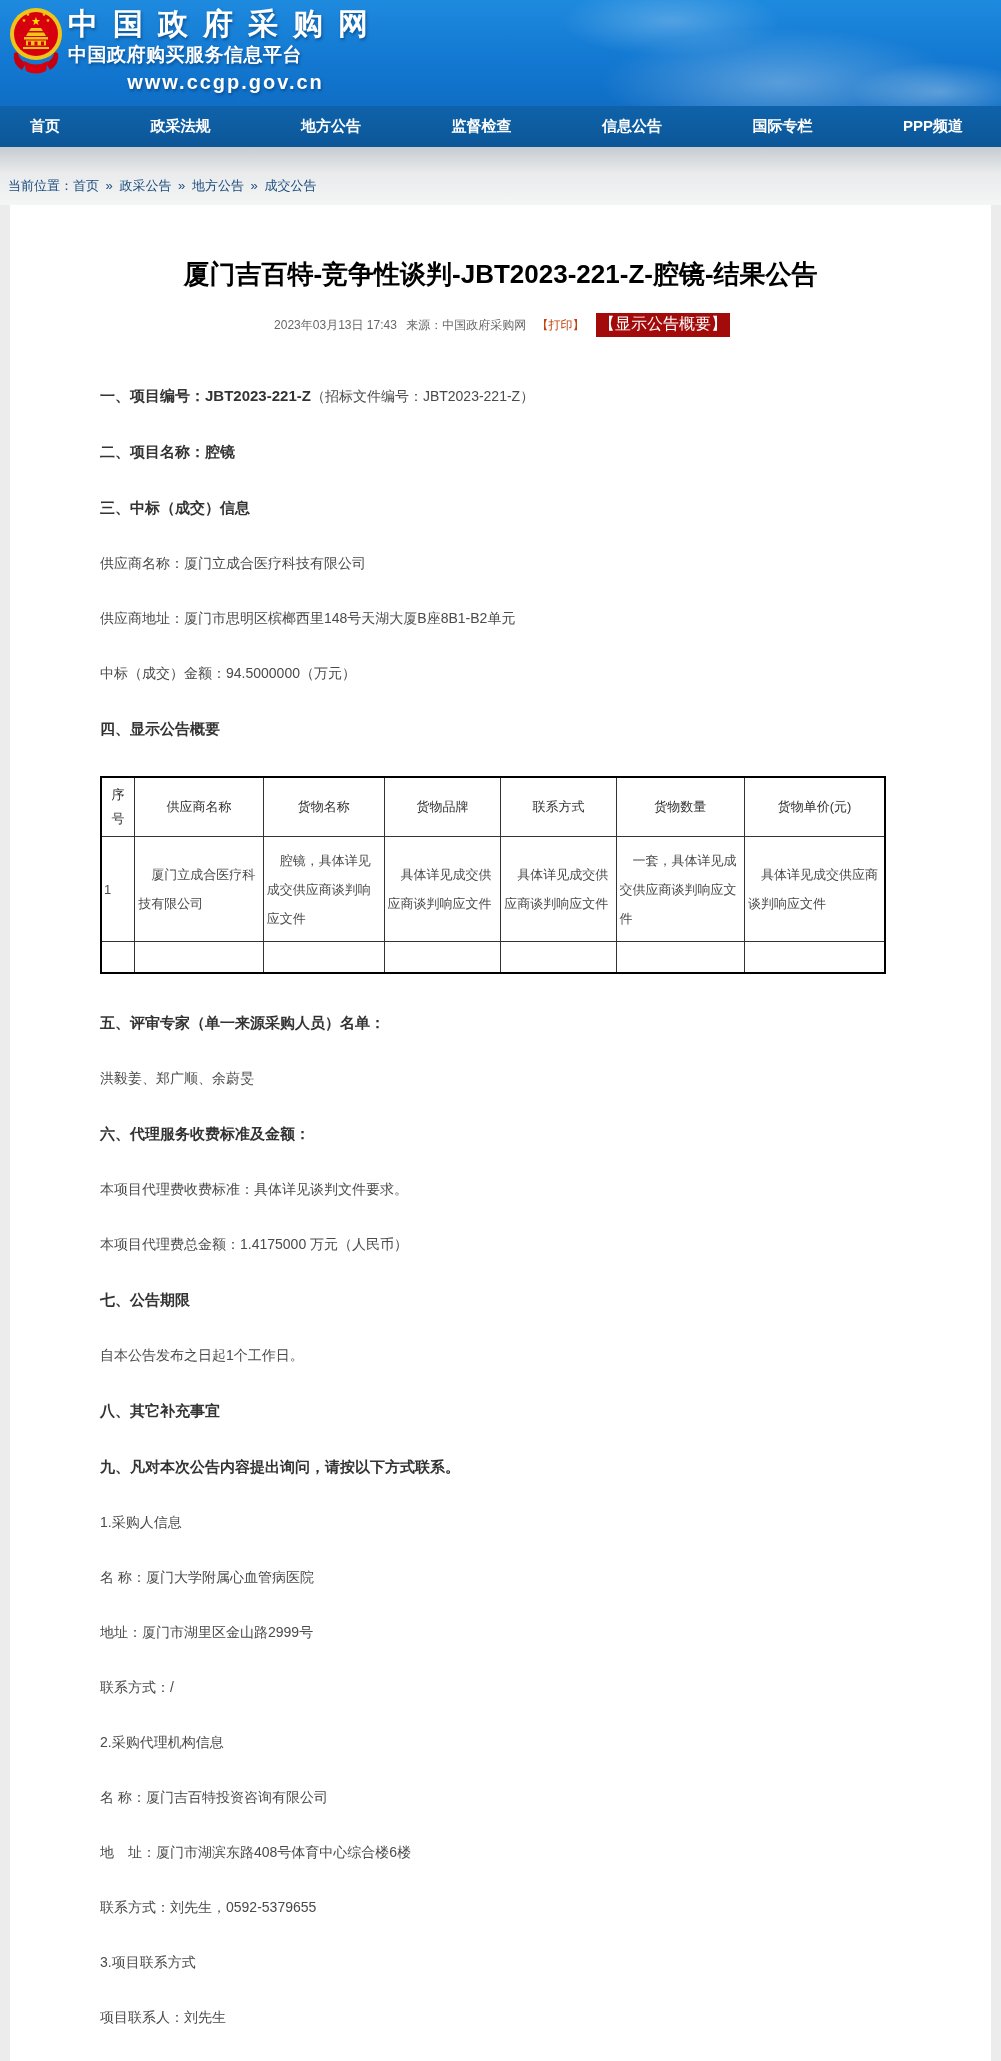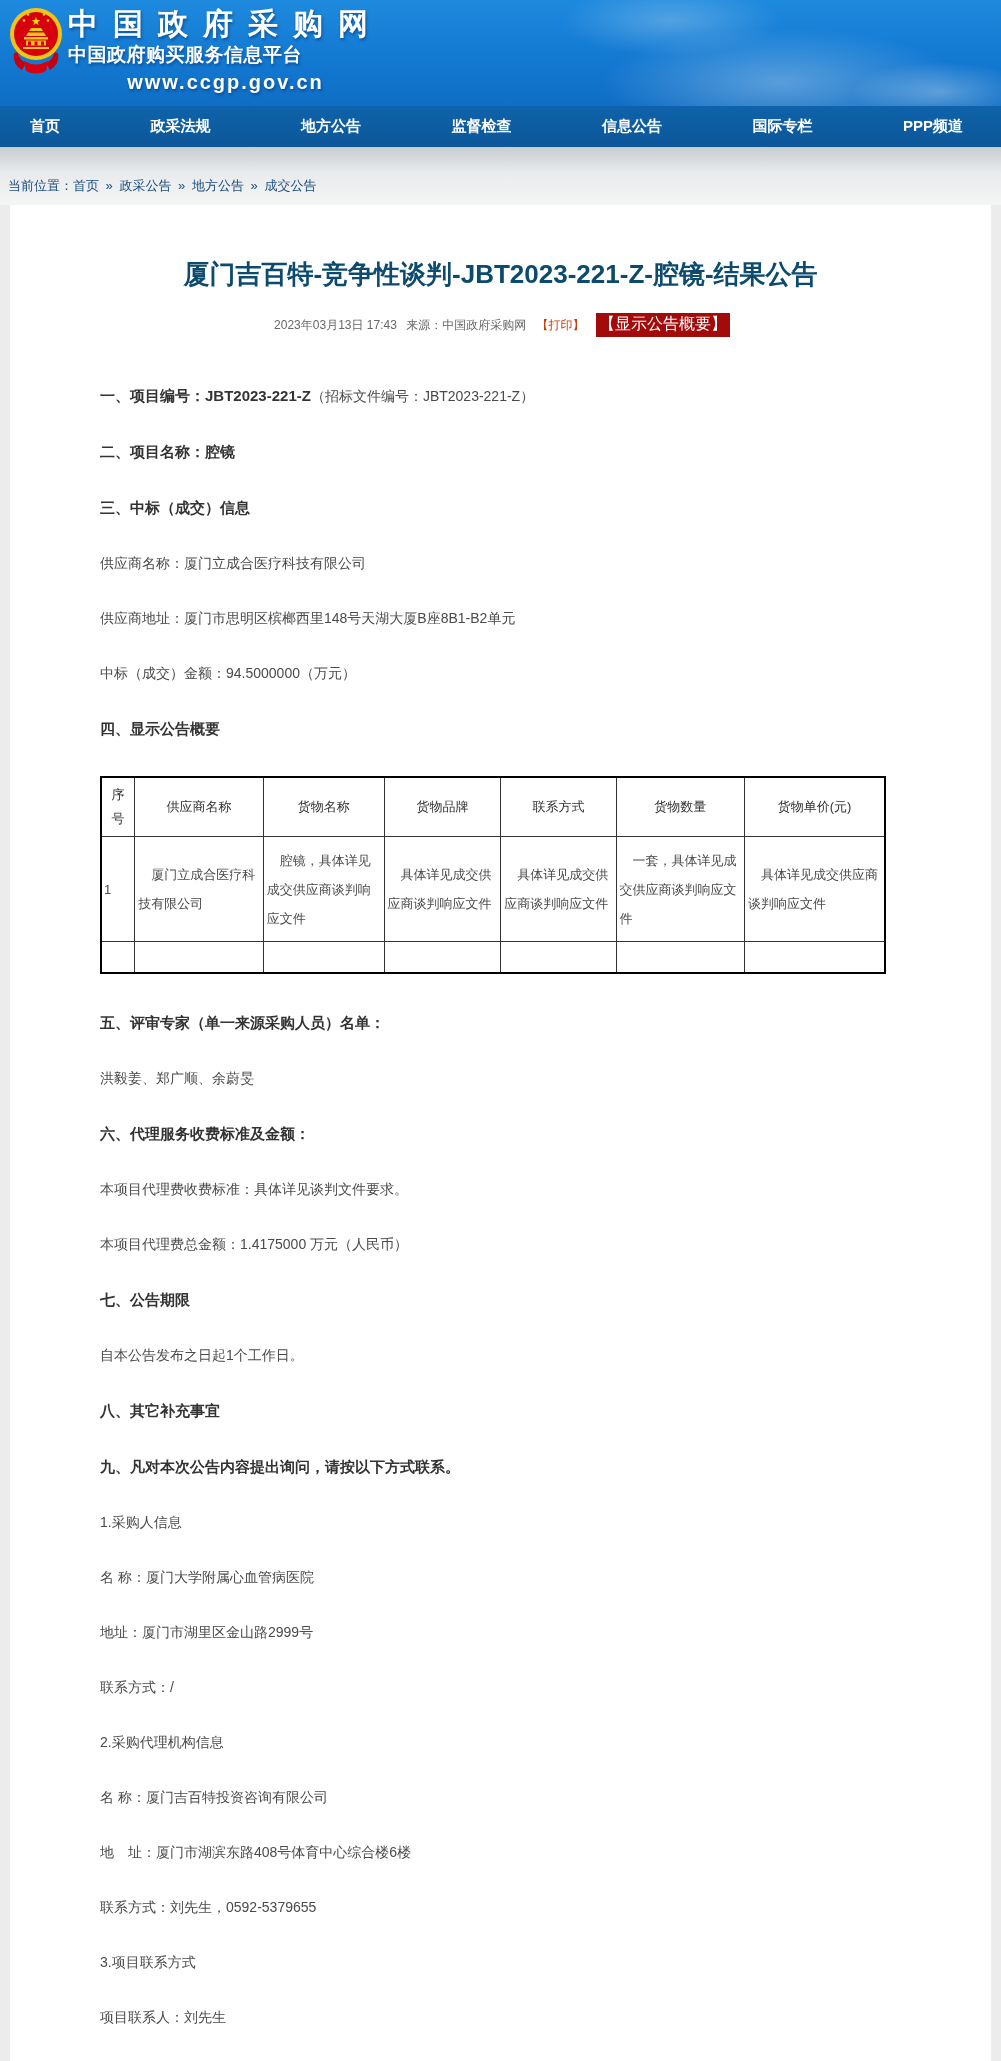--- a/index.html
+++ b/index.html
@@ -24,21 +24,21 @@
   .nav-item{color:#fff;font-size:15px;font-weight:bold;text-decoration:none;white-space:nowrap;}
 
   
   .crumb-strip{height:58px;background:linear-gradient(180deg,#c7ccd1 0%,#e9ebec 45%,#f4f5f5 100%);display:flex;align-items:flex-end;}
   .breadcrumb{padding:0 0 10px 8px;font-size:13px;color:#1b4c7d;}
   .breadcrumb a{color:#1b4c7d;text-decoration:none;}
   .bc-sep{color:#1b4c7d;padding:0 3px;}
 
   
   .panel{background:#fff;margin:0 10px;min-height:1856px;}
-  .article-title{text-align:center;font-size:26px;font-weight:bold;color:#0c4a6e;padding-top:52px;margin:0 50px;line-height:34px;}
+  .article-title{text-align:center;font-size:26px;font-weight:bold;color:#000000;padding-top:52px;margin:0 50px;line-height:34px;}
   .article-meta{text-align:center;margin-top:22px;font-size:12px;color:#666;}
   .article-meta .m{margin:0 3px;}
   .print-link{color:#c2410c;text-decoration:none;margin-left:4px;}
   .summary-badge{display:inline-block;background:#a30b0b;color:#fff;padding:1px 3px 2px;margin-left:8px;cursor:pointer;font-size:16px;}
 
   .article-body{margin-top:50px;padding:0 105px 40px 90px;}
   .para{margin:0 0 38px;font-size:14px;color:#4a4a4a;line-height:17px;}
   .para span.b{font-weight:bold;color:#333;font-size:15px;}
   .para span.nb{font-weight:normal;}
 

